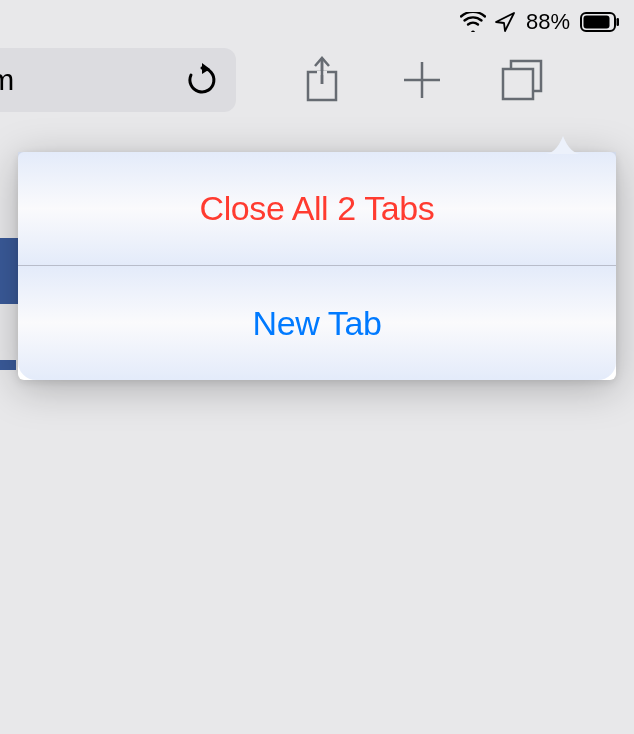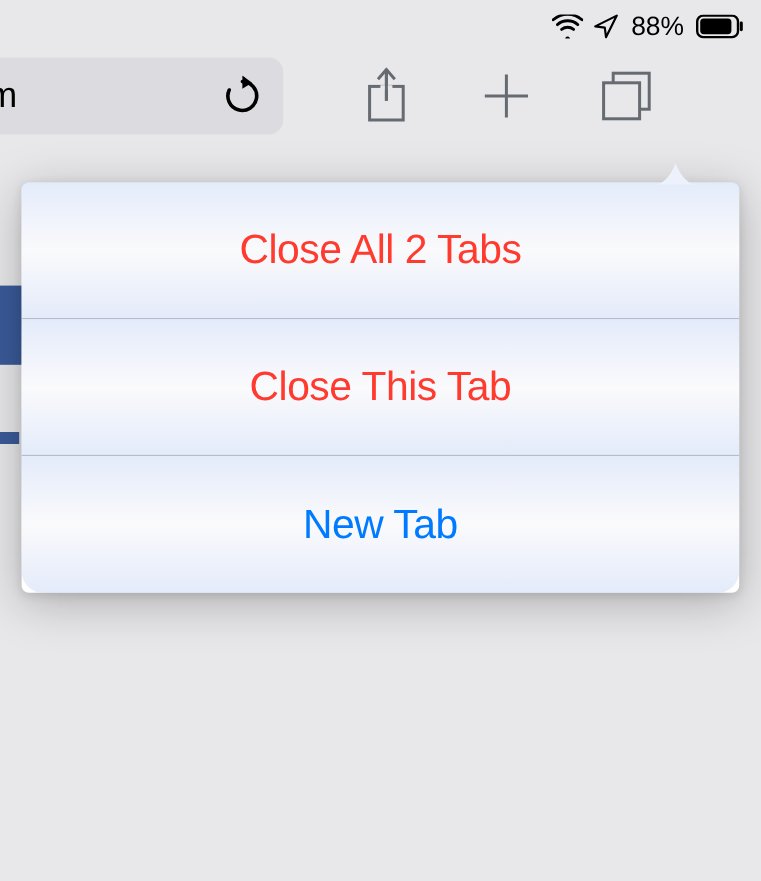--- a/index.html
+++ b/index.html
@@ -192,19 +192,16 @@
 <div class="bg-strip"></div>
 <div class="bg-strip2"></div>
 
 <div class="popover">
   <svg class="popover-arrow" viewBox="0 0 38 20">
     <path d="M0 20 Q 12 20 19 2 Q 26 20 38 20 Z" fill="#ecf1fb"></path>
   </svg>
   <div class="menu-item destructive">
     <span>Close All 2 Tabs</span>
   </div>
-  <div class="menu-item destructive">
-    <span>Close This Tab</span>
-  </div>
   <div class="menu-item normal">
     <span>New Tab</span>
   </div>
 </div>
 
 </body></html>

